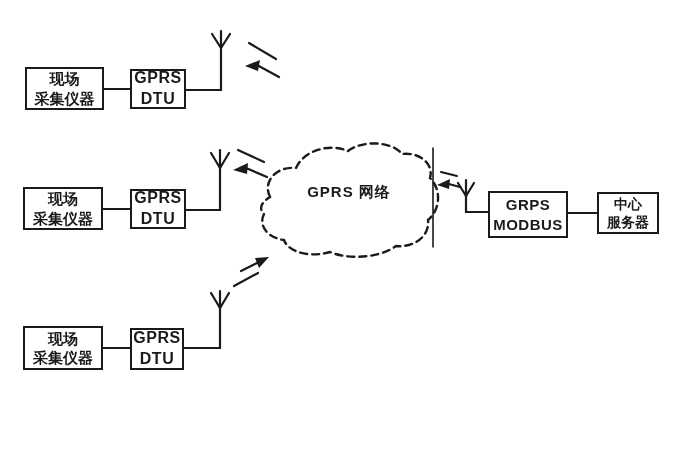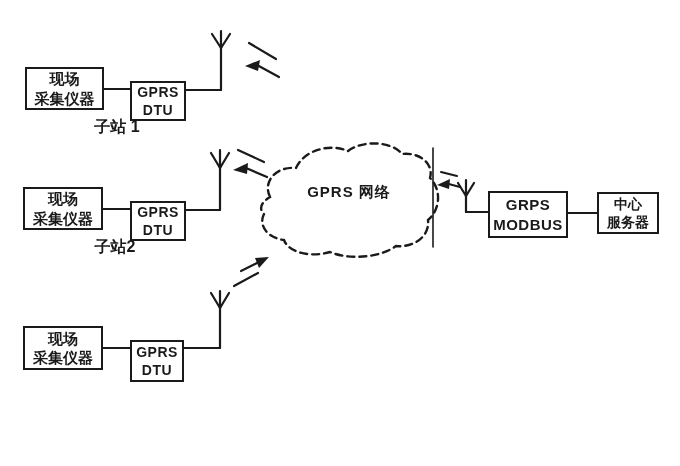--- a/index.html
+++ b/index.html
@@ -21,21 +21,21 @@
     position:absolute;
     border:2.2px solid var(--ink);
     background:var(--bg);
     display:flex;flex-direction:column;
     align-items:center;justify-content:center;
     font-weight:bold;line-height:1.3;text-align:center;
     box-sizing:border-box;
   }
   .node span{display:block;white-space:nowrap;}
   .field-box{font-size:15px;}
-  .dtu-box{font-size:14px;letter-spacing:0.5px;margin-top:12px;}
+  .dtu-box{font-size:16px;letter-spacing:0.5px;}
   .gateway-box{font-size:15px;letter-spacing:0.5px;}
   .server-box{font-size:14px;}
   .station-label{
     position:absolute;width:70px;
     font-size:16px;font-weight:bold;text-align:center;
     white-space:nowrap;
   }
   .cloud-label{
     position:absolute;left:297px;top:183px;width:104px;height:24px;
     font-size:15px;font-weight:bold;text-align:center;
@@ -128,31 +128,29 @@
   </svg>
 
   <div class="node field-box" style="left:25px;top:67px;width:79px;height:43px;">
     <span>现场</span>
     <span>采集仪器</span>
   </div>
   <div class="node dtu-box" style="left:130px;top:69px;width:56px;height:40px;">
     <span>GPRS</span>
     <span>DTU</span>
   </div>
-  <div class="station-label" style="left:82px;top:117px;">子站 1</div>
 
   <div class="node field-box" style="left:23px;top:187px;width:80px;height:43px;">
     <span>现场</span>
     <span>采集仪器</span>
   </div>
   <div class="node dtu-box" style="left:130px;top:189px;width:56px;height:40px;">
     <span>GPRS</span>
     <span>DTU</span>
   </div>
-  <div class="station-label" style="left:80px;top:237px;">子站2</div>
 
   <div class="node field-box" style="left:23px;top:326px;width:80px;height:44px;">
     <span>现场</span>
     <span>采集仪器</span>
   </div>
   <div class="node dtu-box" style="left:130px;top:328px;width:54px;height:42px;">
     <span>GPRS</span>
     <span>DTU</span>
   </div>
 

